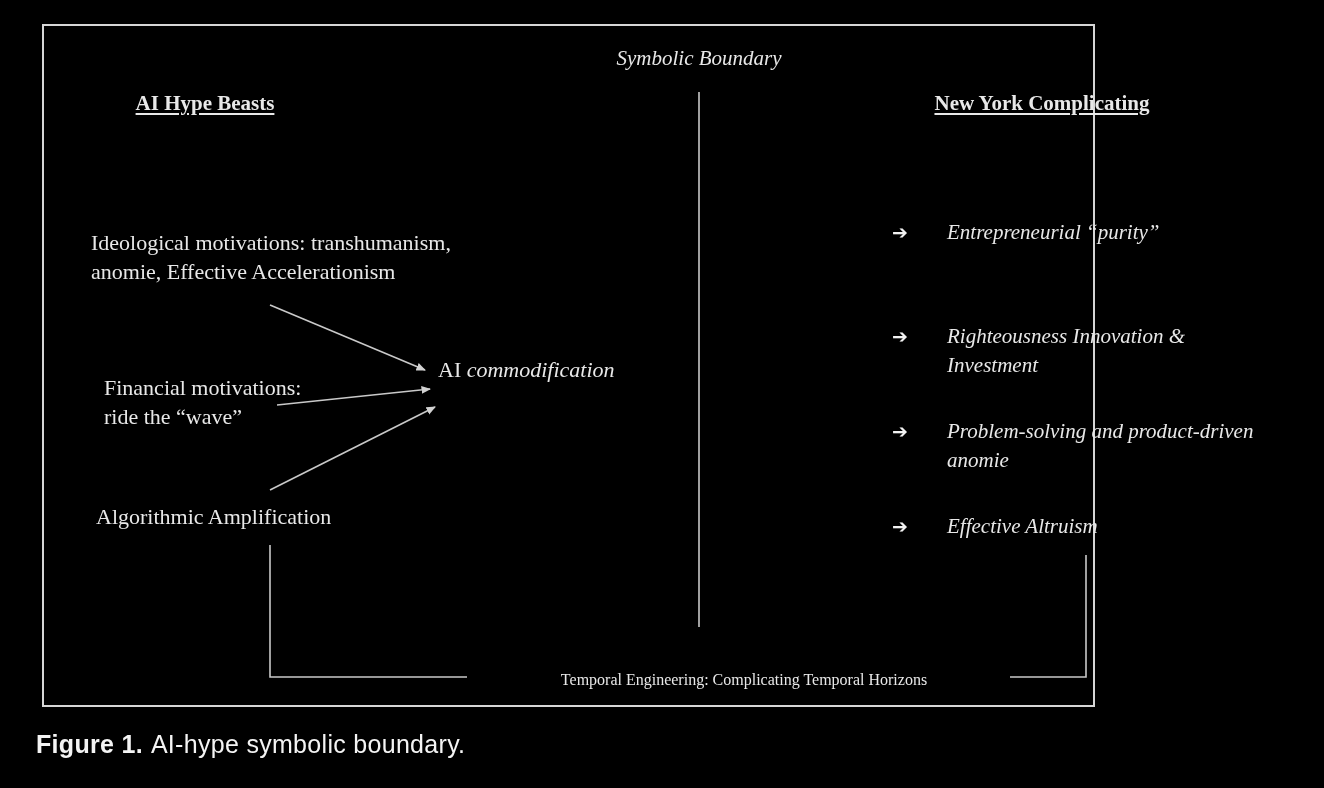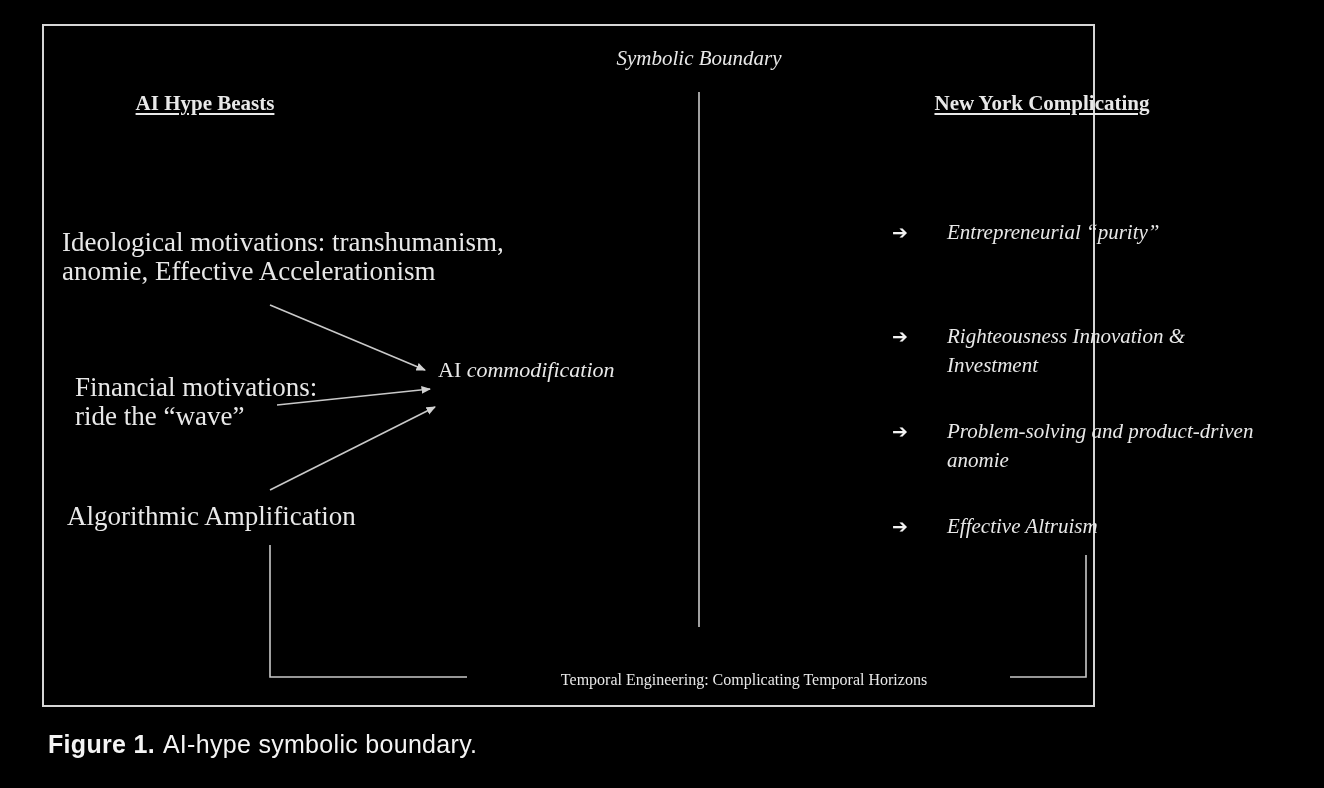--- a/index.html
+++ b/index.html
@@ -35,23 +35,24 @@
     font-size: 21px;
     text-decoration: underline;
     text-underline-offset: 3px;
     white-space: nowrap;
     font-weight: bold;
   }
   .col-header.left  { left: 161px; }
   .col-header.right { left: 998px; }
 
   .left-item {
-    font-size: 27px;
+    font-size: 22px;
     line-height: 29px;
     white-space: nowrap;
+    margin-left: 29px;
   }
   .left-item.i0 { left: 18px; top: 202px; }
   .left-item.i1 { left: 31px; top: 347px; }
   .left-item.i2 { left: 23px; top: 476px; }
 
   .center-node {
     left: 394px; top: 331px;
     font-size: 22px;
     white-space: nowrap;
   }
@@ -99,21 +100,20 @@
   }
 
   .caption {
     position: absolute;
     left: 36px; top: 730px;
     color: #f4f4f4;
     font-family: "Liberation Sans", sans-serif;
     font-size: 25px;
     letter-spacing: 0.3px;
     white-space: nowrap;
-    margin-left: 12px;
   }
   .caption .cap-label { font-weight: bold; margin-right: 8px; }
 </style>
 </head>
 <body>
 
 <div class="page">
 
   <div class="figure-box">
 

